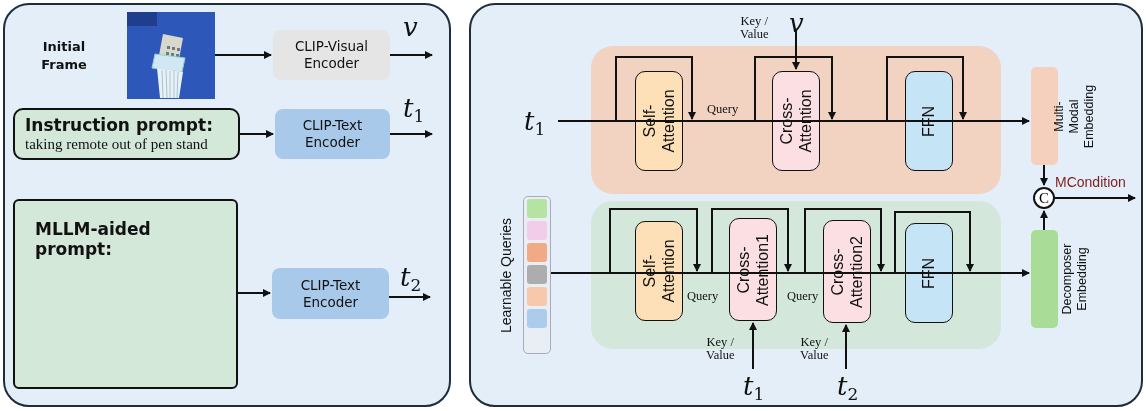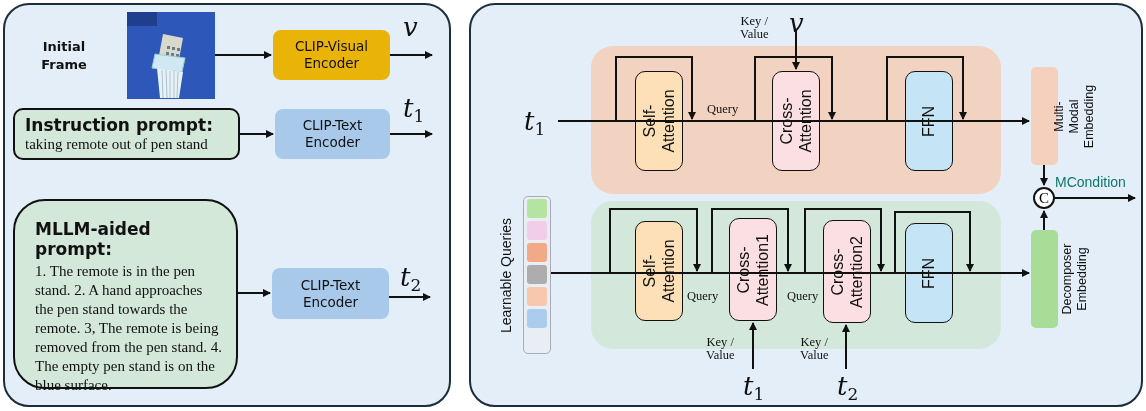--- a/index.html
+++ b/index.html
@@ -1,21 +1,21 @@
 <!DOCTYPE html>
 <html><head>
 <meta charset="utf-8">
 <style>
   html, body { margin: 0; padding: 0; background: #ffffff; }
   body { width: 1146px; height: 411px; position: relative; overflow: hidden; font-family: "DejaVu Sans", sans-serif; }
   .panel { position: absolute; background: #e3eef8; border: 2px solid #1c2e3c; border-radius: 26px; box-sizing: border-box; }
   .abs { position: absolute; }
   .enc { position: absolute; border-radius: 8px; display: flex; align-items: center; justify-content: center; text-align: center;
          font-family: "DejaVu Sans", sans-serif; font-size: 13.5px; line-height: 17px; color: #111; }
-  .enc-visual { background: #eab308; text-align: center; }
+  .enc-visual { background: #e5e5e5; text-align: center; }
   .enc-text { background: #a8c9ea; }
   .prompt { position: absolute; background: #d4e8da; border: 2.5px solid #111; box-sizing: border-box; color: #111; }
   .prompt .title { font-family: "DejaVu Sans", sans-serif; font-weight: bold; font-size: 17px; }
   .prompt .body { font-family: "Liberation Serif", serif; font-size: 15px; }
   .math { position: absolute; font-family: "DejaVu Serif", serif; font-style: italic; color: #111; font-size: 26px; line-height: 26px; }
   .math sub { font-style: normal; font-size: 17px; vertical-align: -5px; }
   .label-left { position: absolute; text-align: center; font-family: "DejaVu Sans", sans-serif; font-size: 13px; line-height: 18px; font-weight: bold; color: #111; }
   .photo { position: absolute; overflow: hidden; background: #2b55b8; }
   .region { position: absolute; border-radius: 22px; }
   .block { position: absolute; border: 1.8px solid #111; border-radius: 10px; box-sizing: border-box; display: flex; align-items: center; justify-content: center; }
@@ -69,23 +69,22 @@
 <div class="math" style="left:403px; top:14px;">v</div>
 
 <div class="prompt" style="left:13px; top:108px; width:227px; height:52px; border-radius:10px; padding:6px 10px; line-height:18px;">
   <span class="title">Instruction prompt:</span><span class="body"> taking remote out of pen stand</span>
 </div>
 
 <div class="enc enc-text" style="left:275px; top:109px; width:115px; height:50px; white-space:pre-line;">CLIP-Text
 Encoder</div>
 <div class="math" style="left:403px; top:95px;"><span>t</span><sub>1</sub></div>
 
-<div class="prompt" style="left:13px; top:199px; width:225px; height:190px; border-radius:32px; padding:18px 18px 0 20px;">
+<div class="prompt" style="left:13px; top:199px; width:225px; height:190px; border-radius:6px; padding:18px 18px 0 20px;">
   <div class="title" style="margin-bottom:3px;">MLLM-aided prompt:</div>
-  <div class="body" style="line-height:19px; font-size:15px; width:188px;">1. The remote is in the pen stand. 2. A hand approaches the pen stand towards the remote. 3, The remote is being removed from the pen stand. 4. The empty pen stand is on the blue surface.</div>
 </div>
 
 <div class="enc enc-text" style="left:272px; top:268px; width:117px; height:51px; white-space:pre-line;">CLIP-Text
 Encoder</div>
 <div class="math" style="left:400px; top:264px;"><span>t</span><sub>2</sub></div>
 
 <div class="panel" style="left:469px; top:3px; width:674px; height:404px;"></div>
 
 <div class="region" style="left:591px; top:46px; width:410px; height:148px; background:#f2d3c2;"></div>
 <div class="region" style="left:591px; top:201px; width:410px; height:148px; background:#d3e8db;"></div>
@@ -151,21 +150,21 @@
 <div class="small-serif" style="left:706px; top:336px; white-space:pre-line;">Key /
 Value</div>
 <div class="small-serif" style="left:800px; top:336px; white-space:pre-line;">Key /
 Value</div>
 <div class="math" style="left:743px; top:373px;"><span>t</span><sub>1</sub></div>
 <div class="math" style="left:837px; top:373px;"><span>t</span><sub>2</sub></div>
 
 <div class="abs" style="left:1033px; top:187px; width:22px; height:22px; border:2px solid #111; border-radius:50%; background:#fff; box-sizing:border-box; display:flex; align-items:center; justify-content:center;">
   <span style="font-family:'Liberation Serif', serif; font-size:15px; line-height:15px;">C</span>
 </div>
-<div class="abs" style="left:1055px; top:174px; font-family:'Liberation Sans', sans-serif; font-size:14px; color:#0f766e;">MCondition</div>
+<div class="abs" style="left:1055px; top:174px; font-family:'Liberation Sans', sans-serif; font-size:14px; color:#7f1d1d;">MCondition</div>
 
 <svg class="wires" width="1146" height="411">
   <defs>
     <marker id="ah" markerWidth="8" markerHeight="8" refX="7" refY="4" orient="auto" markerUnits="userSpaceOnUse">
       <path d="M0,0 L8,4 L0,8 Z" fill="#111"></path>
     </marker>
   </defs>
   <g stroke="#111" stroke-width="2" fill="none">
 
     <line x1="215" y1="55" x2="271" y2="55" marker-end="url(#ah)"></line>

